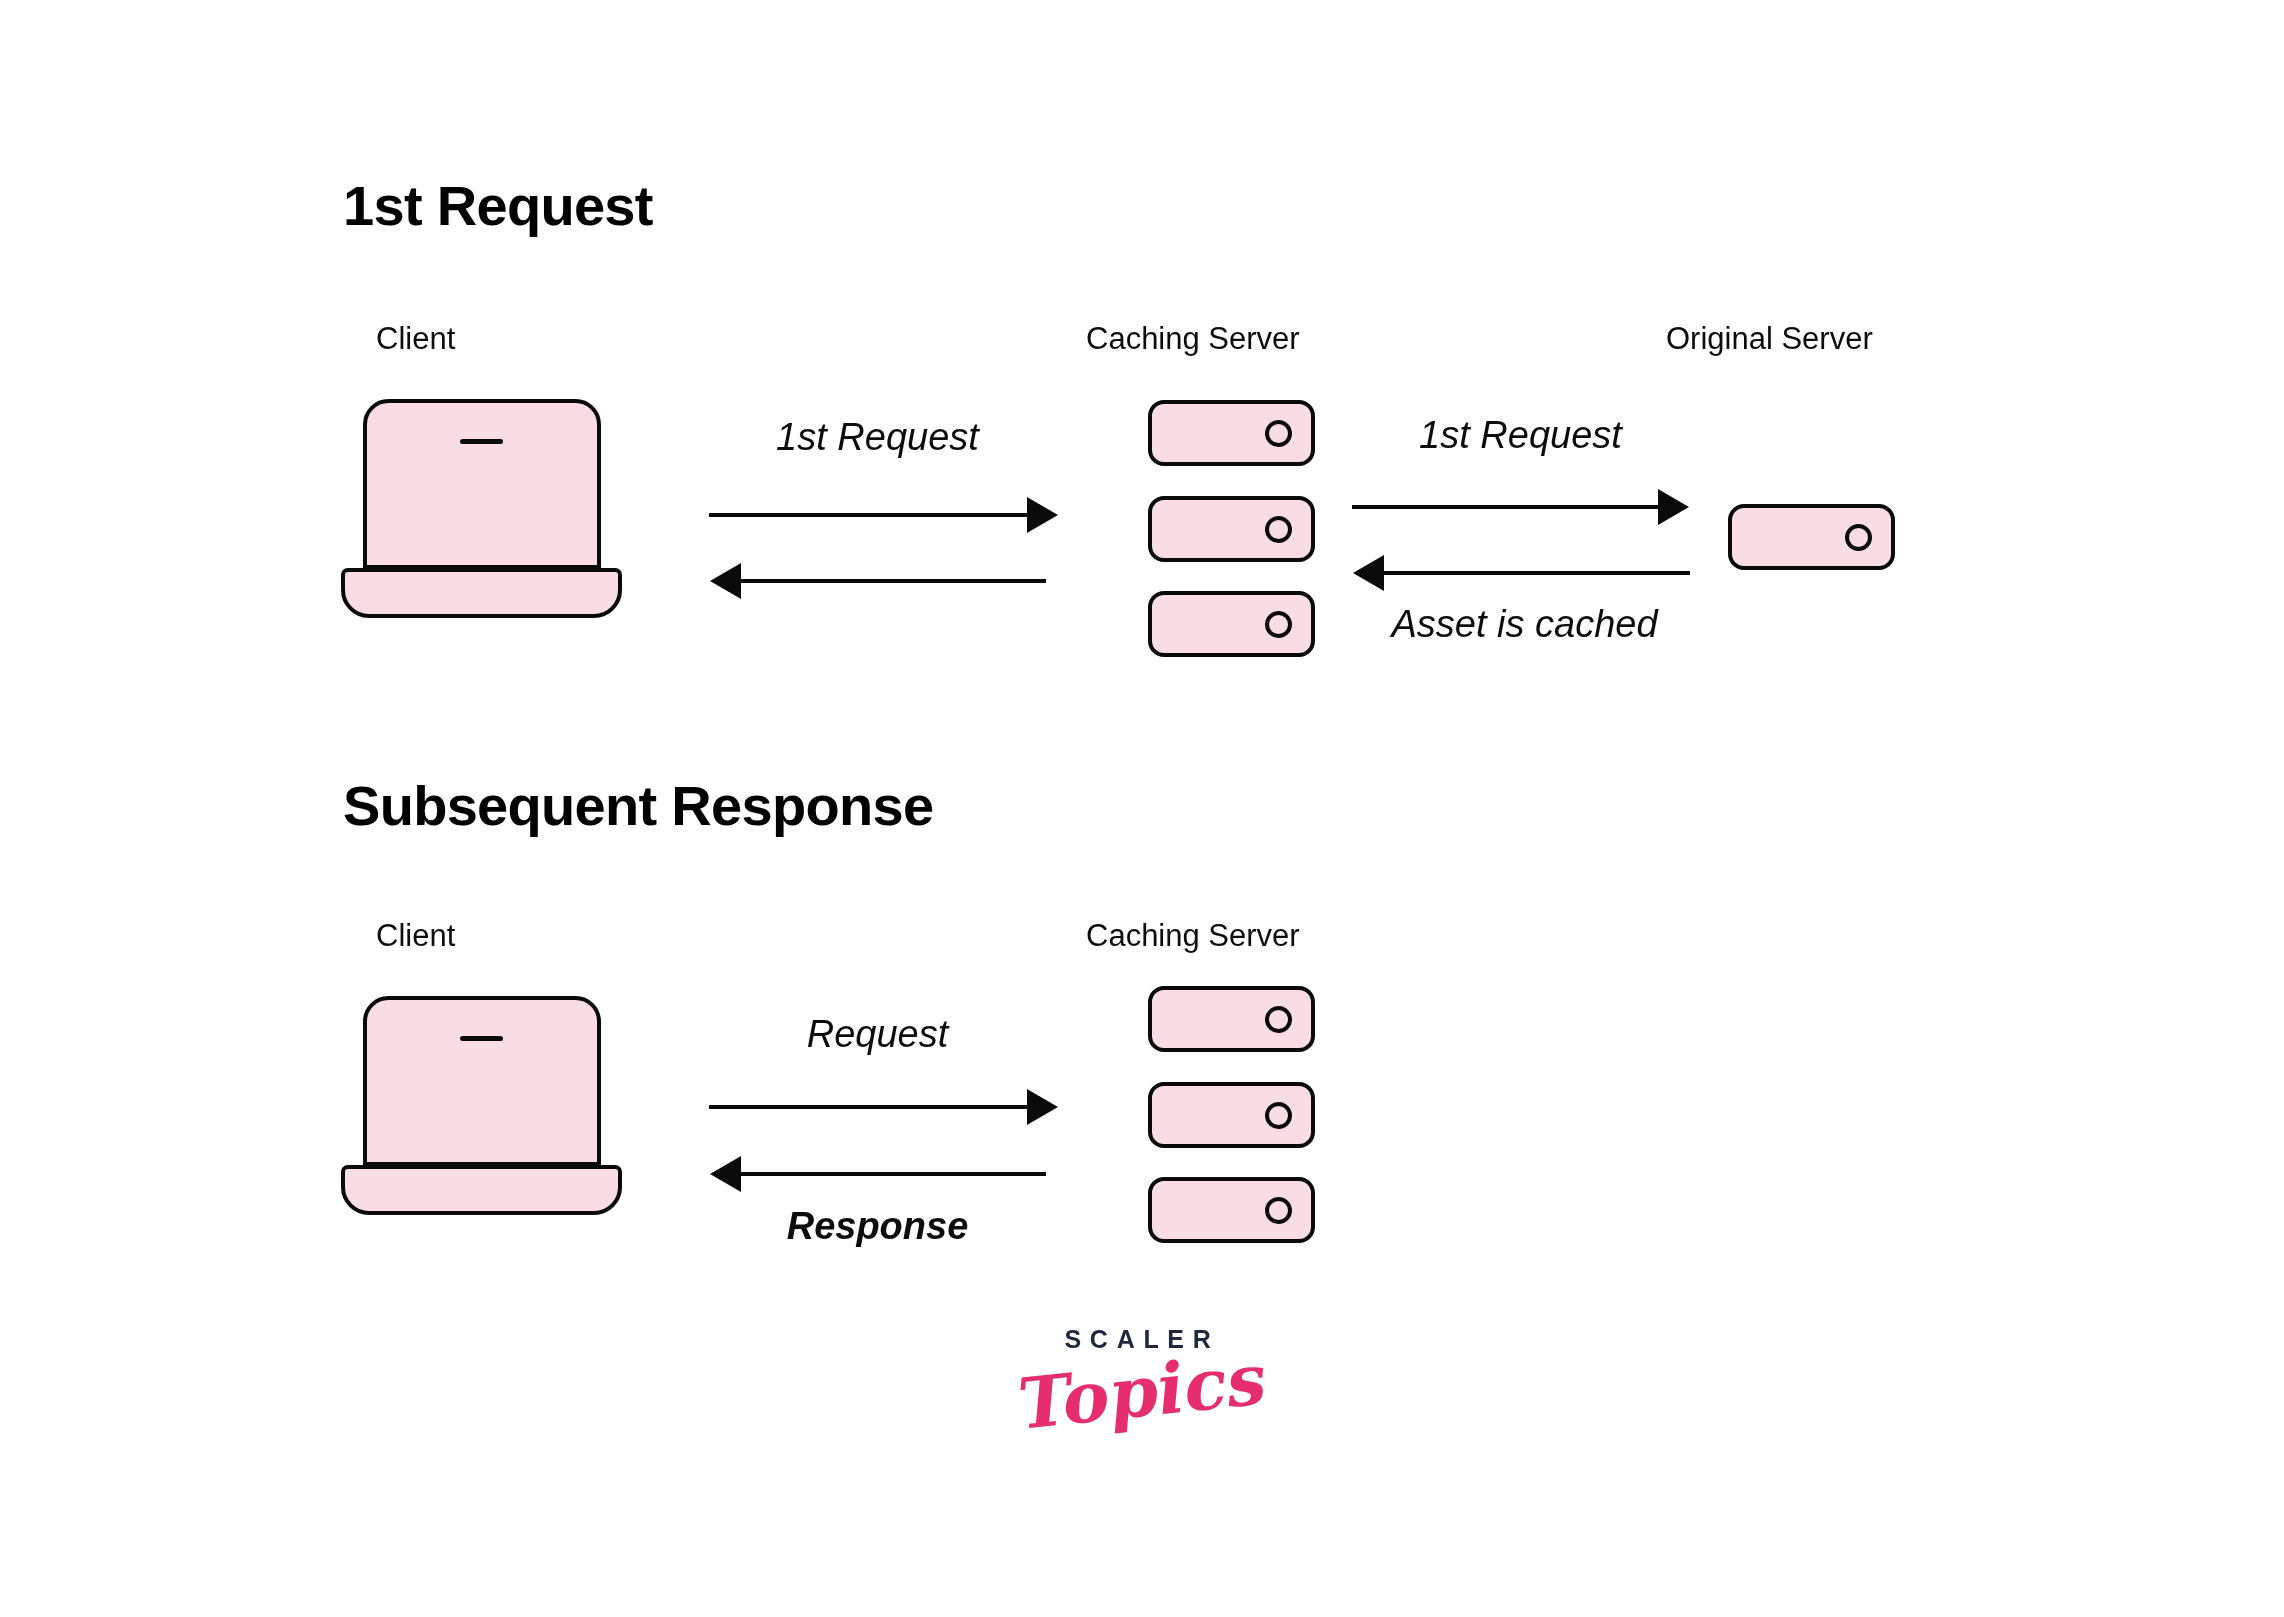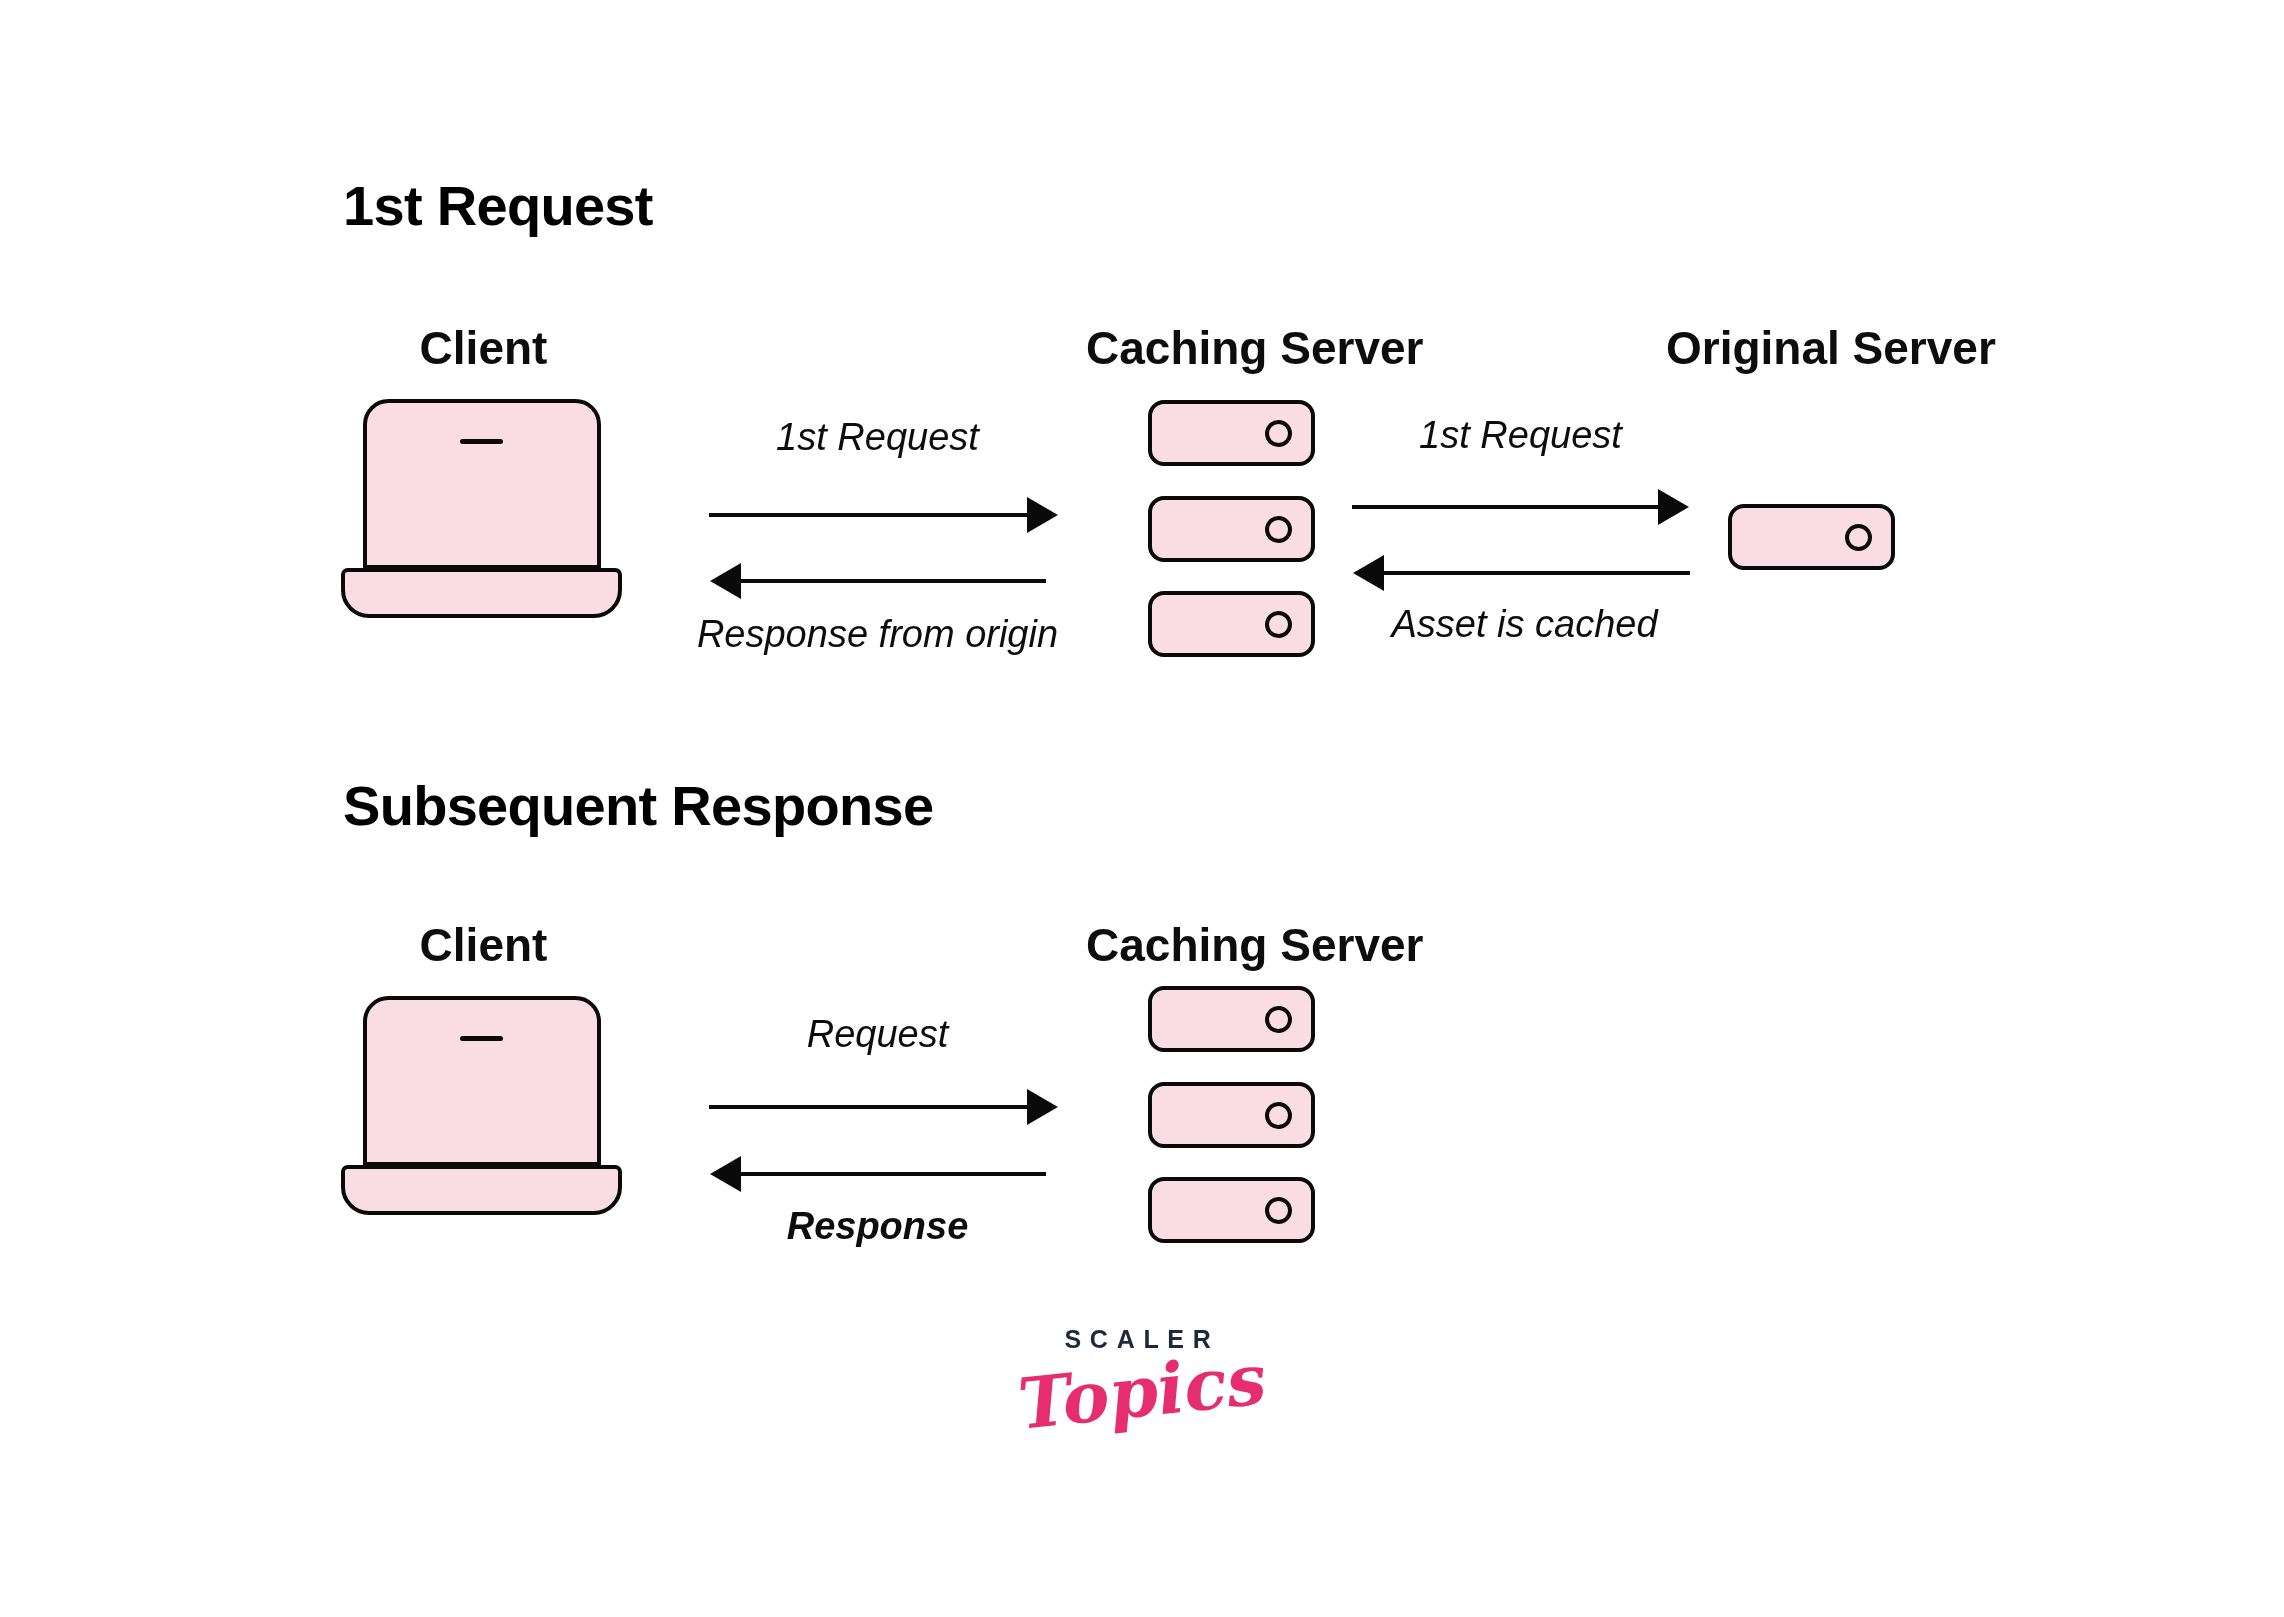--- a/index.html
+++ b/index.html
@@ -23,23 +23,22 @@
   .section-title{
     position:absolute;
     font-size:56px;
     font-weight:700;
     color:#000;
     letter-spacing:-0.7px;
     white-space:nowrap;
   }
   .entity-label{
     position:absolute;
-    font-size:46px;
-    font-weight:700;
-    text-align:center;
+    font-size:31px;
+    font-weight:400;
     white-space:nowrap;
     color:var(--text);
   }
   .arrow-label{
     position:absolute;
     font-size:38px;
     font-style:italic;
     text-align:center;
     white-space:nowrap;
     color:var(--text);
@@ -158,21 +157,20 @@
 
   <div class="arrow-label" style="left:743px;top:416px;width:269px;">1st Request</div>
   <div class="arrow right" style="left:709px;top:496px;width:349px;">
     <div class="line"></div>
     <div class="head"></div>
   </div>
   <div class="arrow left" style="left:710px;top:562px;width:336px;">
     <div class="line"></div>
     <div class="head"></div>
   </div>
-  <div class="arrow-label" style="left:676px;top:613px;width:403px;">Response from origin</div>
 
   <div class="arrow-label" style="left:1386px;top:414px;width:269px;">1st Request</div>
   <div class="arrow right" style="left:1352px;top:488px;width:337px;">
     <div class="line"></div>
     <div class="head"></div>
   </div>
   <div class="arrow left" style="left:1353px;top:554px;width:337px;">
     <div class="line"></div>
     <div class="head"></div>
   </div>

